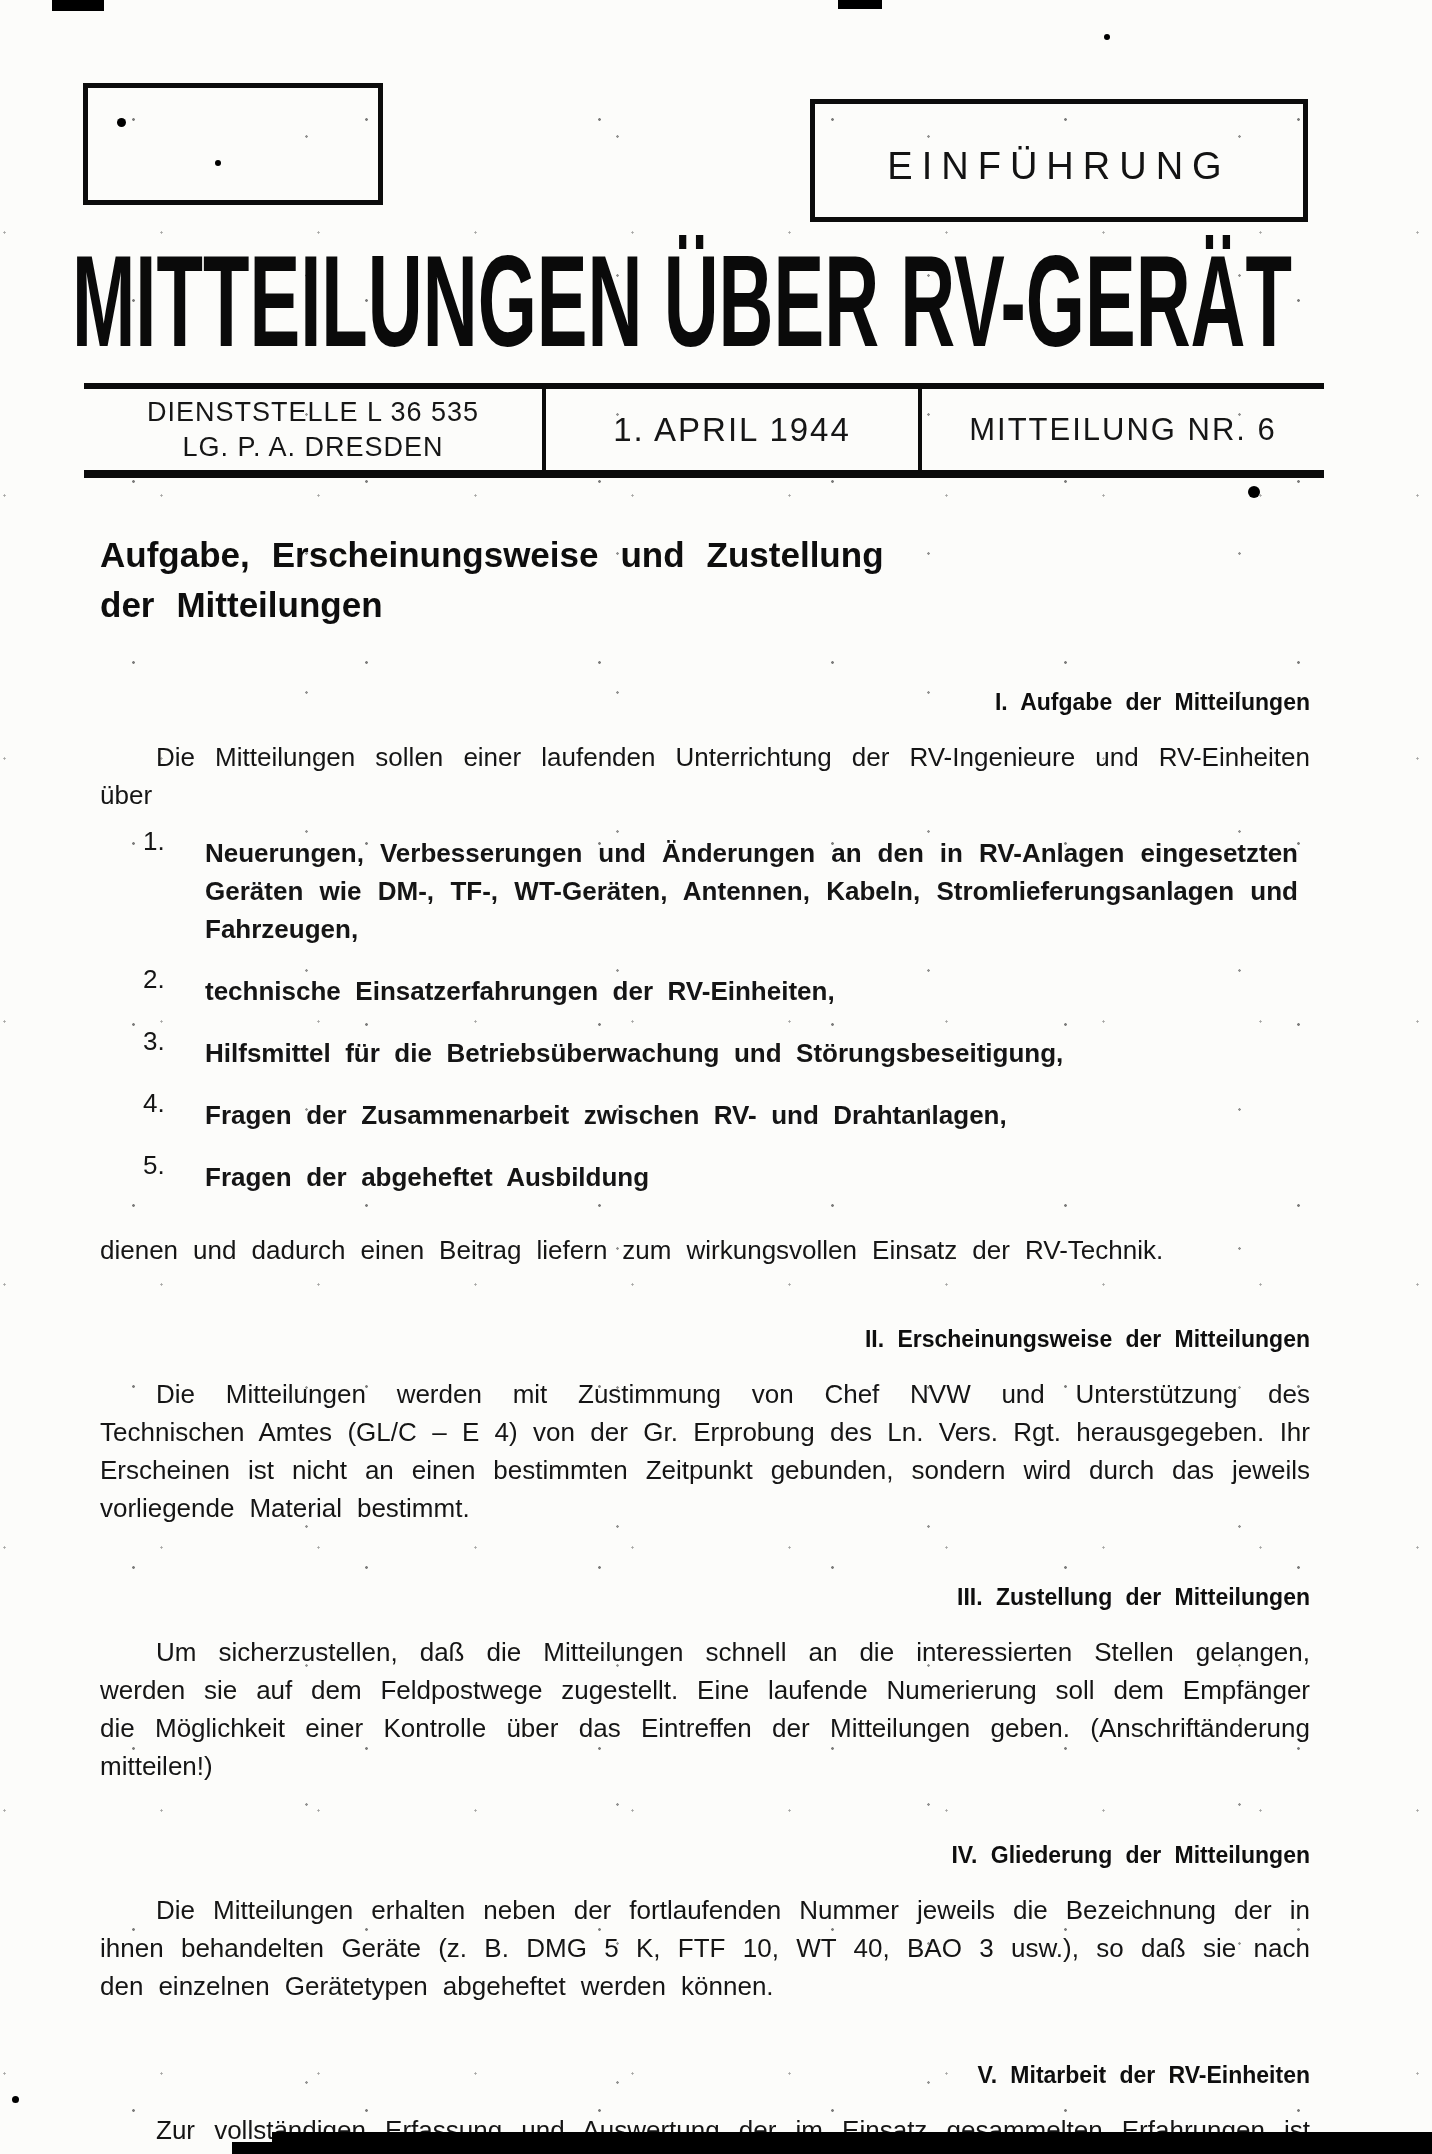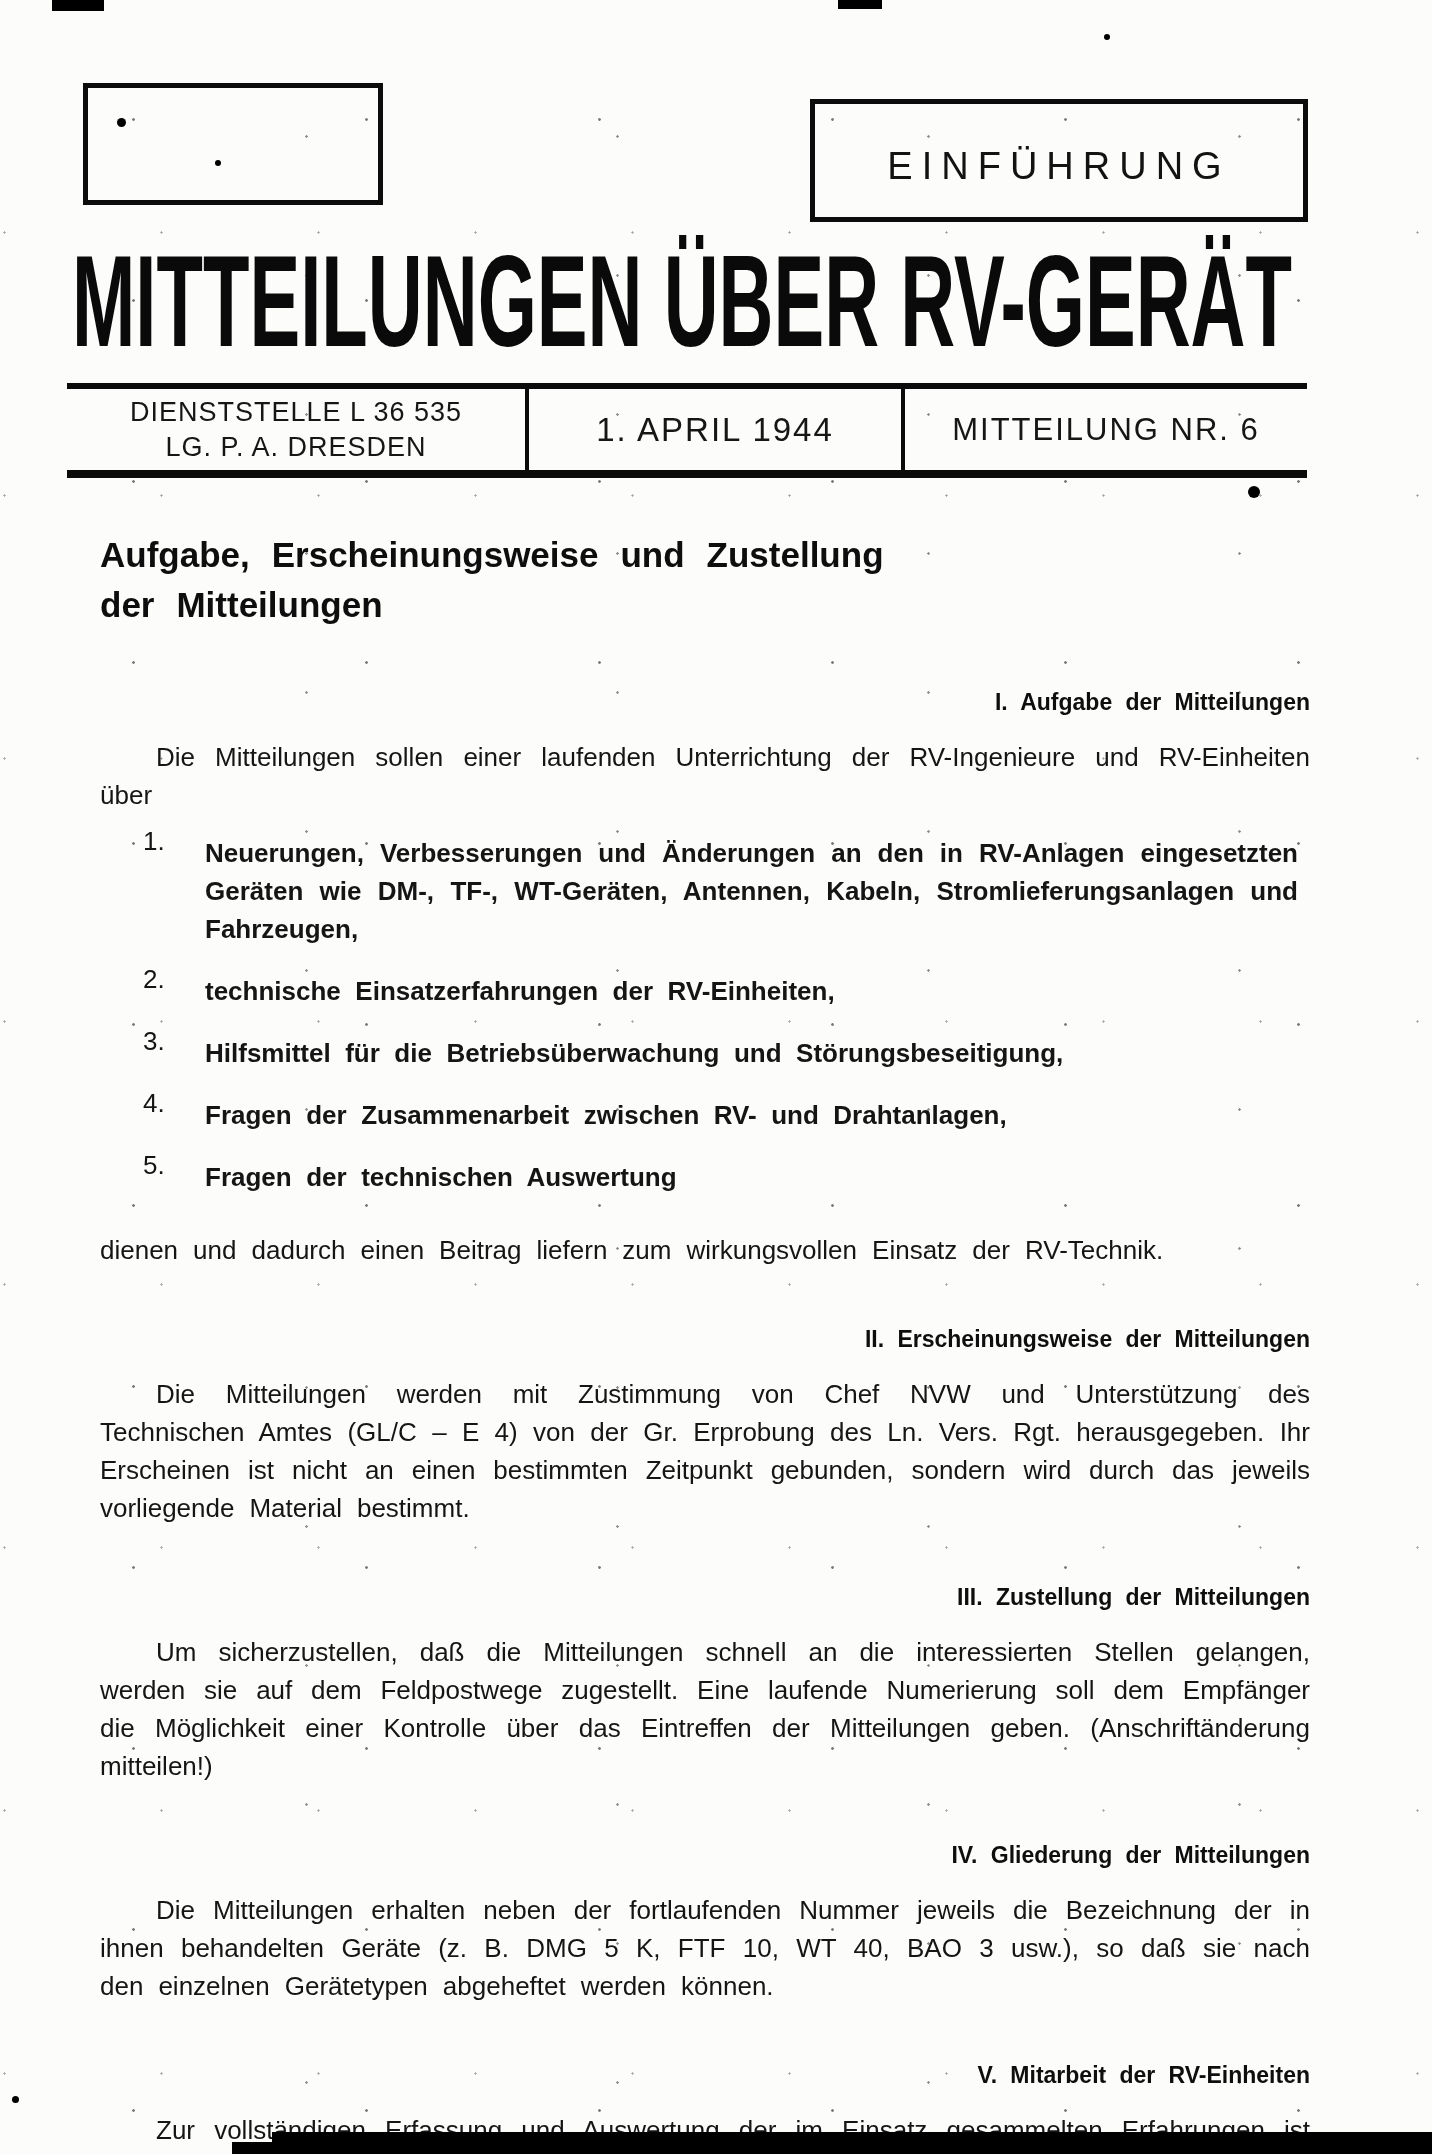--- a/index.html
+++ b/index.html
@@ -29,21 +29,21 @@
     display:flex;align-items:center;justify-content:center;
   }
   .intro-box span{
     font-size:38px;letter-spacing:9px;font-weight:400;color:#131313;
     transform:translateY(6px);
   }
   .masthead{
     position:absolute;left:72px;top:218px;width:1225px;height:140px;
   }
   .info-table{
-    position:absolute;left:67px;top:383px;width:1240px;height:95px;
+    position:absolute;left:84px;top:383px;width:1240px;height:95px;
     border-top:6px solid #0b0b0b;border-bottom:8px solid #0b0b0b;
     display:flex;box-sizing:border-box;
   }
   .info-cell{
     display:flex;flex-direction:column;align-items:center;justify-content:center;
     box-sizing:border-box;color:#161616;
   }
   .cell-office{width:462px;border-right:4px solid #0b0b0b;font-size:27px;line-height:35px;letter-spacing:1px;}
   .cell-date{width:376px;border-right:4px solid #0b0b0b;font-size:33px;letter-spacing:2px;}
   .cell-issue{flex:1;font-size:31px;letter-spacing:2px;}
@@ -130,21 +130,21 @@
       <div class="li">
         <span class="li-marker">3.</span>
         <p class="li-text">Hilfsmittel für die Betriebsüberwachung und Störungsbeseitigung,</p>
       </div>
       <div class="li">
         <span class="li-marker">4.</span>
         <p class="li-text">Fragen der Zusammenarbeit zwischen RV- und Drahtanlagen,</p>
       </div>
       <div class="li">
         <span class="li-marker">5.</span>
-        <p class="li-text">Fragen der technischen Auswertung</p>
+        <p class="li-text">Fragen der abgeheftet Ausbildung</p>
       </div>
     </div>
     <p class="para no-indent outro">dienen und dadurch einen Beitrag liefern zum wirkungsvollen Einsatz der RV-Technik.</p>
 
     <h2 class="sec-heading">II. Erscheinungsweise der Mitteilungen</h2>
     <p class="para">Die Mitteilungen werden mit Zustimmung von Chef NVW und Unterstützung des Technischen Amtes (GL/C – E 4) von der Gr. Erprobung des Ln. Vers. Rgt. herausgegeben. Ihr Erscheinen ist nicht an einen bestimmten Zeitpunkt gebunden, sondern wird durch das jeweils vorliegende Material bestimmt.</p>
 
     <h2 class="sec-heading">III. Zustellung der Mitteilungen</h2>
     <p class="para">Um sicherzustellen, daß die Mitteilungen schnell an die interessierten Stellen gelangen, werden sie auf dem Feldpostwege zugestellt.  Eine laufende Numerierung soll dem Empfänger die Möglichkeit einer Kontrolle über das Eintreffen der Mitteilungen geben. (Anschriftänderung mitteilen!)</p>
 

